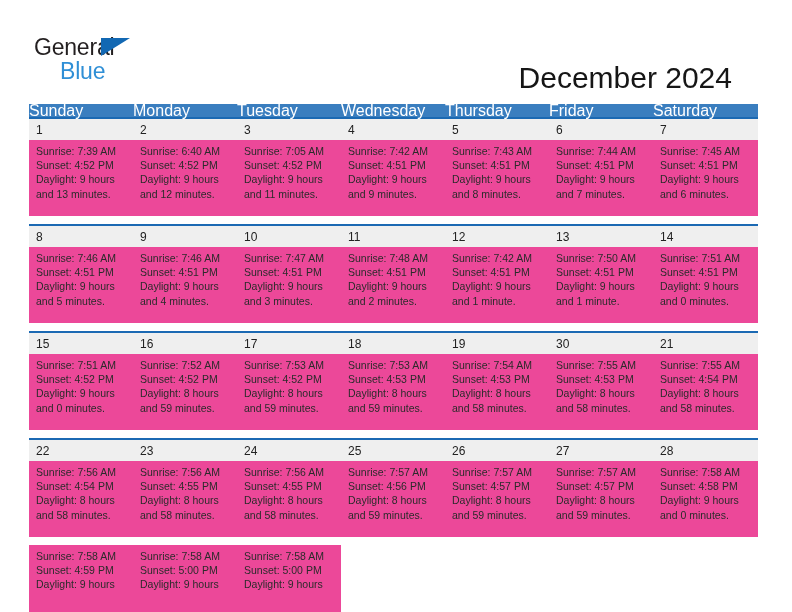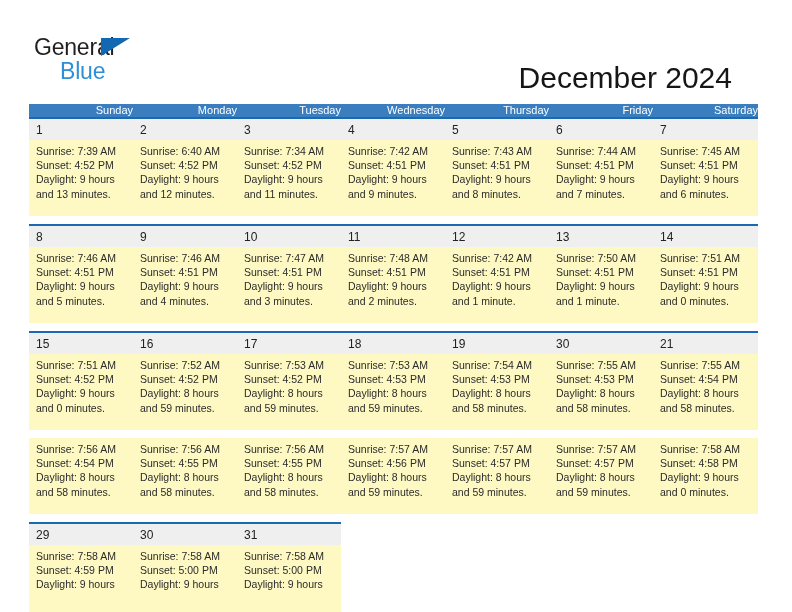--- a/index.html
+++ b/index.html
@@ -95,23 +95,23 @@
     table-layout: fixed;
   }
   .calendar th, .calendar td {
     padding: 0;
     margin: 0;
     vertical-align: top;
   }
   .dow {
     background: #3a7ebf;
     color: #ffffff;
-    font-size: 11px;
+    font-size: 16px;
     font-weight: normal;
-    text-align: right;
+    text-align: left;
     padding: 5px 0 5px 7px;
     height: 13px;
     line-height: 13px;
   }
   .week-row > td {
     border-top: 2px solid #1b69b3;
     background: #ffffff;
   }
   .daynum-row > td {
     background: #efefef;
@@ -119,21 +119,21 @@
     color: #222222;
     padding: 4px 0 3px 7px;
     line-height: 14px;
     height: 14px;
   }
   .daynum-row > td.empty {
     background: #ffffff;
     border-top: none;
   }
   .detail-row > td {
-    background: #fef9c3;
+    background: #ec4899;
     font-size: 10.5px;
     color: #2b2b2b;
     padding: 4px 6px 10px 7px;
     line-height: 14.2px;
     height: 62px;
   }
   .detail-row > td.empty {
     background: #ffffff;
   }
   .gap-row > td {
@@ -205,21 +205,21 @@
             <span class="detail-line">Daylight: 9 hours</span>
             <span class="detail-line">and 13 minutes.</span>
           </td>
           <td>
             <span class="detail-line">Sunrise: 6:40 AM</span>
             <span class="detail-line">Sunset: 4:52 PM</span>
             <span class="detail-line">Daylight: 9 hours</span>
             <span class="detail-line">and 12 minutes.</span>
           </td>
           <td>
-            <span class="detail-line">Sunrise: 7:34 AM</span>
+            <span class="detail-line">Sunrise: 7:05 AM</span>
             <span class="detail-line">Sunset: 4:52 PM</span>
             <span class="detail-line">Daylight: 9 hours</span>
             <span class="detail-line">and 11 minutes.</span>
           </td>
           <td>
             <span class="detail-line">Sunrise: 7:42 AM</span>
             <span class="detail-line">Sunset: 4:51 PM</span>
             <span class="detail-line">Daylight: 9 hours</span>
             <span class="detail-line">and 9 minutes.</span>
           </td>
@@ -350,20 +350,29 @@
           <td>
             <span class="detail-line">Sunrise: 7:55 AM</span>
             <span class="detail-line">Sunset: 4:54 PM</span>
             <span class="detail-line">Daylight: 8 hours</span>
             <span class="detail-line">and 58 minutes.</span>
           </td>
         </tr>
         <tr class="gap-row">
           <td colspan="7"></td>
         </tr>
+        <tr class="week-row daynum-row">
+          <td>22</td>
+          <td>23</td>
+          <td>24</td>
+          <td>25</td>
+          <td>26</td>
+          <td>27</td>
+          <td>28</td>
+        </tr>
         <tr class="detail-row">
           <td>
             <span class="detail-line">Sunrise: 7:56 AM</span>
             <span class="detail-line">Sunset: 4:54 PM</span>
             <span class="detail-line">Daylight: 8 hours</span>
             <span class="detail-line">and 58 minutes.</span>
           </td>
           <td>
             <span class="detail-line">Sunrise: 7:56 AM</span>
             <span class="detail-line">Sunset: 4:55 PM</span>
@@ -397,46 +406,37 @@
           <td>
             <span class="detail-line">Sunrise: 7:58 AM</span>
             <span class="detail-line">Sunset: 4:58 PM</span>
             <span class="detail-line">Daylight: 9 hours</span>
             <span class="detail-line">and 0 minutes.</span>
           </td>
         </tr>
         <tr class="gap-row">
           <td colspan="7"></td>
         </tr>
-        <tr class="week-row daynum-row">
-          <td>29</td>
-          <td>30</td>
-          <td>31</td>
+        <tr class="detail-row">
+          <td>
+            <span class="detail-line">Sunrise: 7:58 AM</span>
+            <span class="detail-line">Sunset: 4:59 PM</span>
+            <span class="detail-line">Daylight: 9 hours</span>
+          </td>
+          <td>
+            <span class="detail-line">Sunrise: 7:58 AM</span>
+            <span class="detail-line">Sunset: 5:00 PM</span>
+            <span class="detail-line">Daylight: 9 hours</span>
+          </td>
+          <td>
+            <span class="detail-line">Sunrise: 7:58 AM</span>
+            <span class="detail-line">Sunset: 5:00 PM</span>
+            <span class="detail-line">Daylight: 9 hours</span>
+          </td>
           <td class="empty"></td>
           <td class="empty"></td>
           <td class="empty"></td>
           <td class="empty"></td>
         </tr>
-        <tr class="detail-row">
-          <td>
-            <span class="detail-line">Sunrise: 7:58 AM</span>
-            <span class="detail-line">Sunset: 4:59 PM</span>
-            <span class="detail-line">Daylight: 9 hours</span>
-          </td>
-          <td>
-            <span class="detail-line">Sunrise: 7:58 AM</span>
-            <span class="detail-line">Sunset: 5:00 PM</span>
-            <span class="detail-line">Daylight: 9 hours</span>
-          </td>
-          <td>
-            <span class="detail-line">Sunrise: 7:58 AM</span>
-            <span class="detail-line">Sunset: 5:00 PM</span>
-            <span class="detail-line">Daylight: 9 hours</span>
-          </td>
-          <td class="empty"></td>
-          <td class="empty"></td>
-          <td class="empty"></td>
-          <td class="empty"></td>
-        </tr>
       </tbody>
   </table>
 
 </div>
 
 </body></html>

